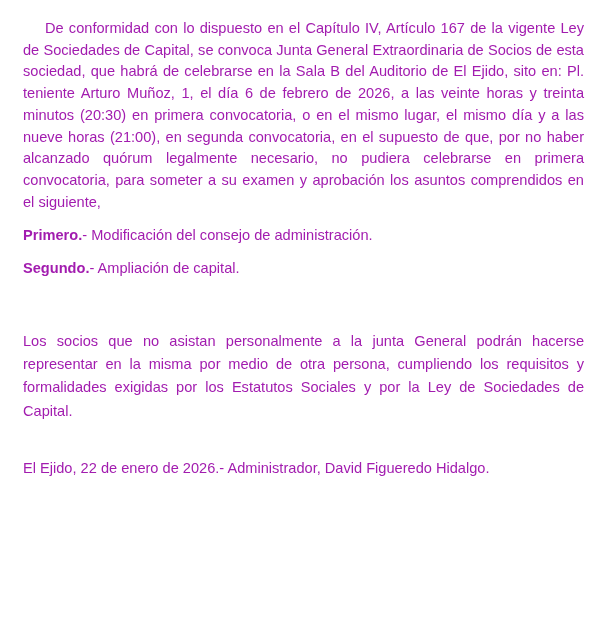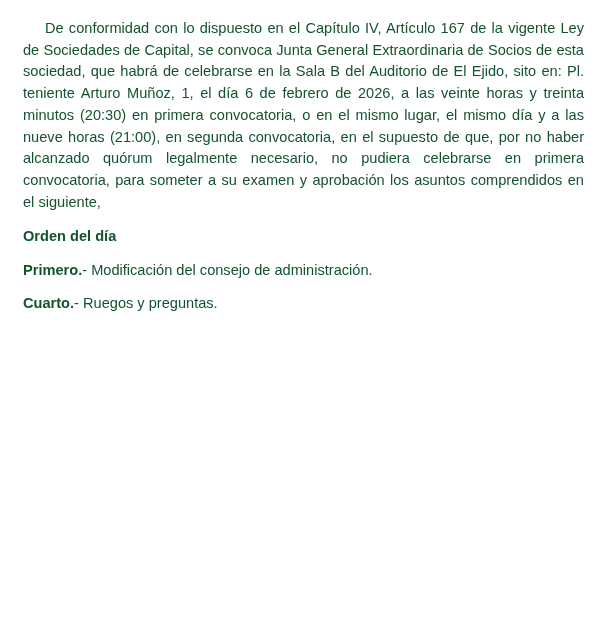--- a/index.html
+++ b/index.html
@@ -10,21 +10,21 @@
     overflow: hidden;
   }
   .page {
     width: 608px;
     height: 643px;
     background: #ffffff;
     padding: 18px 24px 0 23px;
     font-family: "Liberation Sans", "DejaVu Sans", sans-serif;
     font-size: 14.6px;
     line-height: 21.7px;
-    color: #14532d;
+    color: #a21caf;
   }
   .intro {
     text-align: justify;
     text-indent: 22px;
     margin: 0;
   }
   .agenda-heading {
     font-weight: bold;
     margin-top: 13px;
   }
@@ -44,24 +44,25 @@
     margin-top: 35px;
   }
 </style>
 </head>
 <body>
 
 <div class="page">
 
   <p class="intro">De conformidad con lo dispuesto en el Capítulo IV, Artículo 167 de la vigente Ley de Sociedades de Capital, se convoca Junta General Extraordinaria de Socios de esta sociedad, que habrá de celebrarse en la Sala B del Auditorio de El Ejido, sito en: Pl. teniente Arturo Muñoz, 1, el día 6 de febrero de 2026, a las veinte horas y treinta minutos (20:30) en primera convocatoria, o en el mismo lugar, el mismo día y a las nueve horas (21:00), en segunda convocatoria, en el supuesto de que, por no haber alcanzado quórum legalmente necesario, no pudiera celebrarse en primera convocatoria, para someter a su examen y aprobación los asuntos comprendidos en el siguiente,</p>
 
-  <p class="agenda-heading">Orden del día</p>
 
   <p class="agenda-item"><span class="ordinal">Primero.</span><span>- Modificación del consejo de administración.</span></p>
 
-
-
-  <p class="agenda-item"><span class="ordinal">Cuarto.</span><span>- Ruegos y preguntas.</span></p>
+  <p class="agenda-item"><span class="ordinal">Segundo.</span><span>- Ampliación de capital.</span></p>
 
 
 
 
+  <p class="proxy">Los socios que no asistan personalmente a la junta General podrán hacerse representar en la misma por medio de otra persona, cumpliendo los requisitos y formalidades exigidas por los Estatutos Sociales y por la Ley de Sociedades de Capital.</p>
+
+  <p class="closing">El Ejido, 22 de enero de 2026.- Administrador, David Figueredo Hidalgo.</p>
+
 </div>
 
 </body></html>

